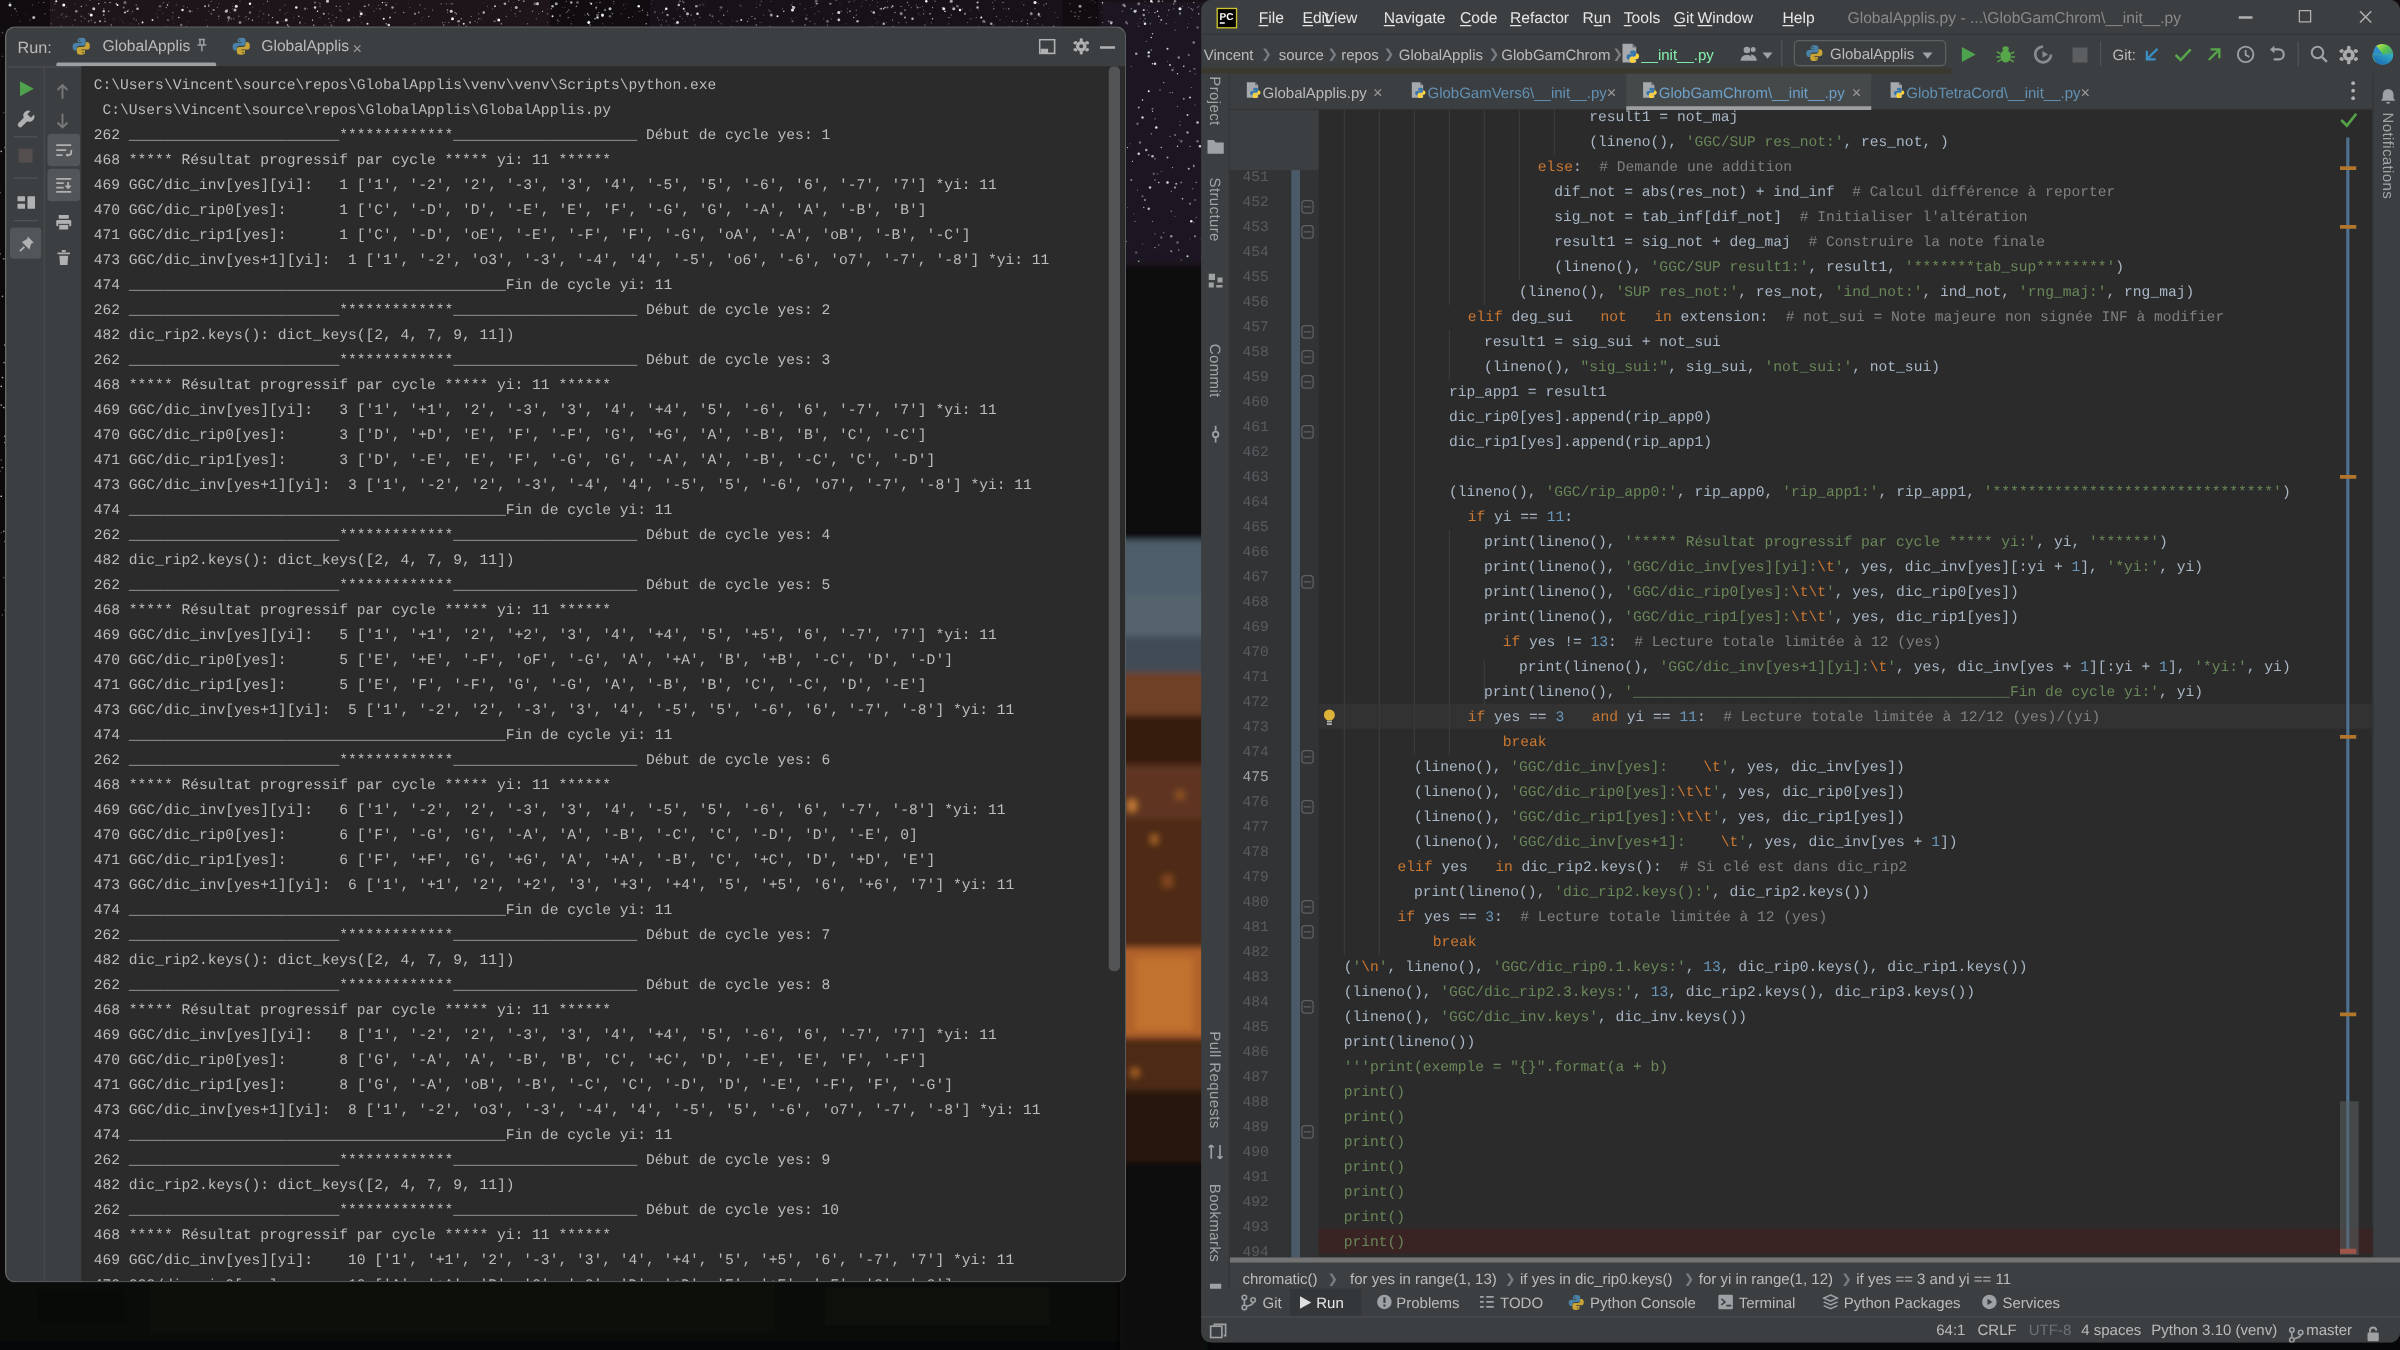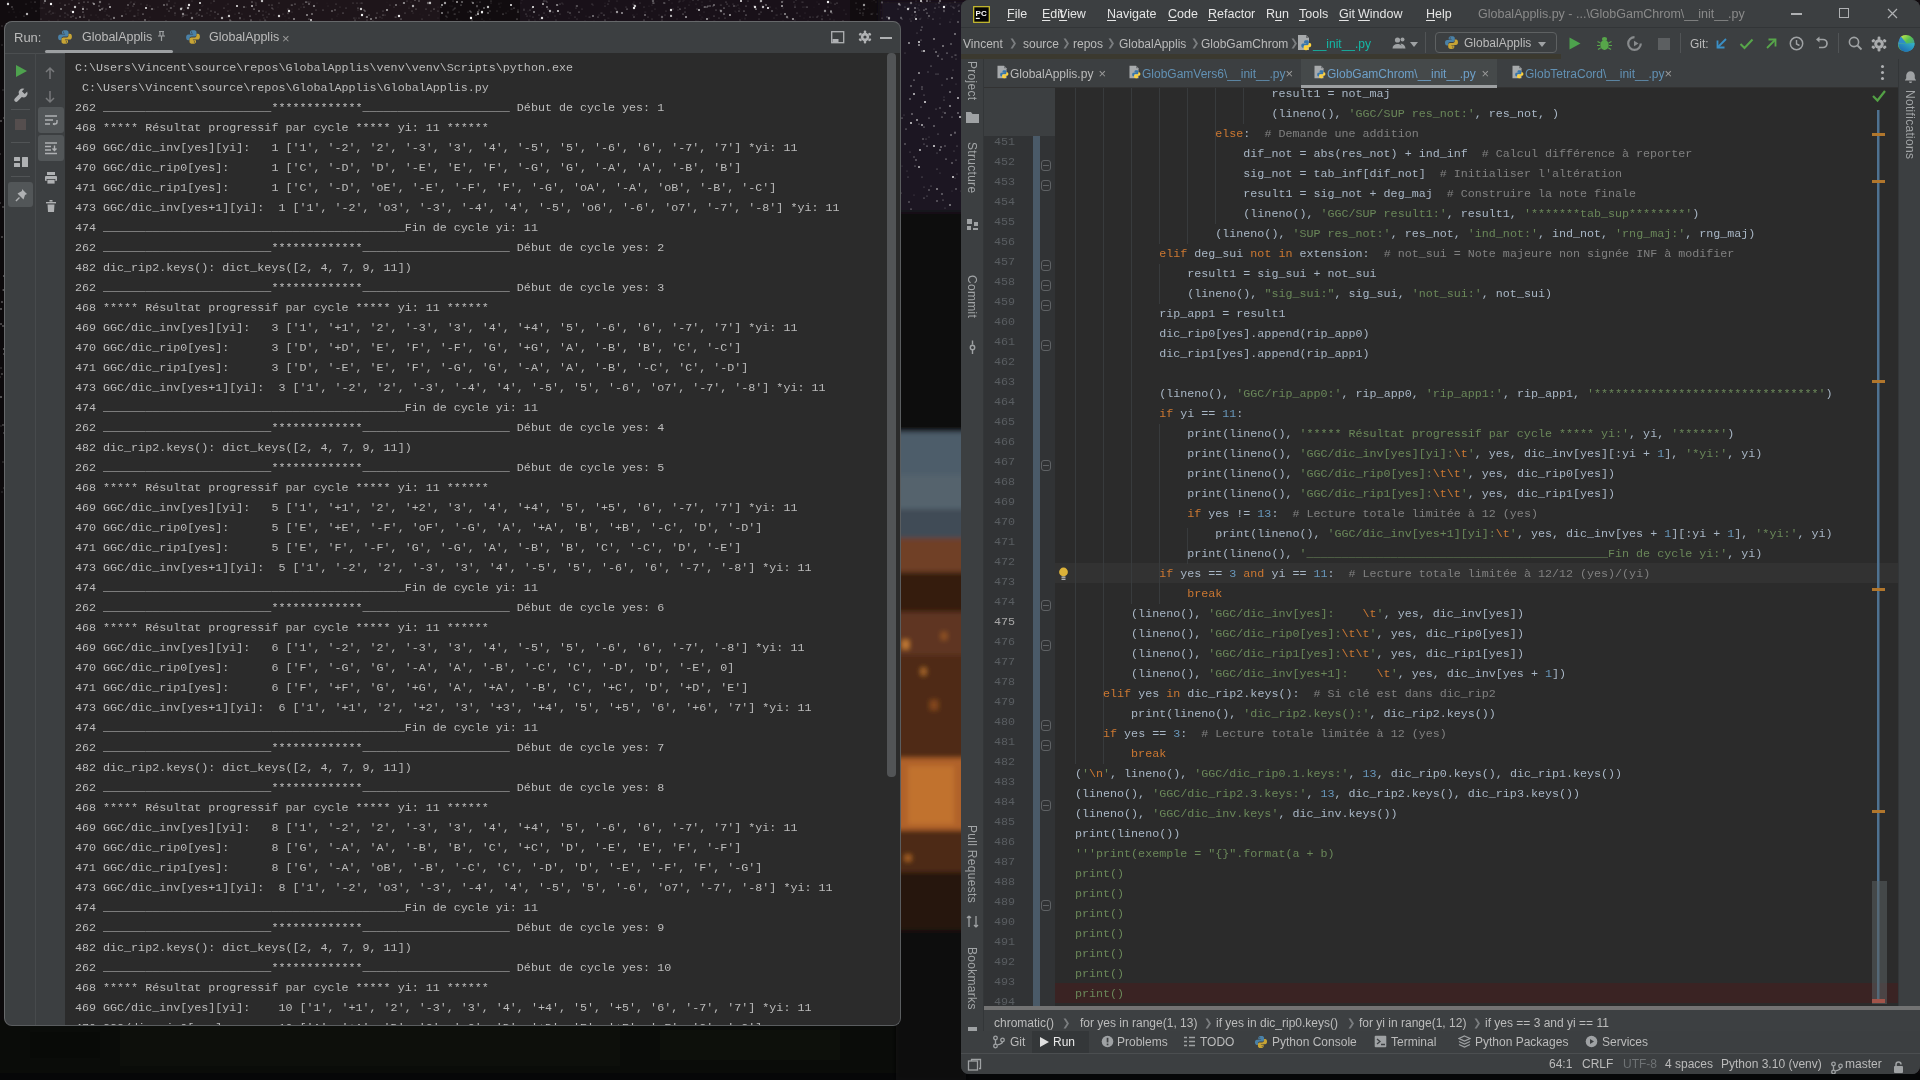--- a/index.html
+++ b/index.html
@@ -37,21 +37,21 @@
   .mod { color:#6291b4; }
   #lstripe { position:absolute; left:0; top:59px; width:23px; bottom:21px; background:#3c3f41; border-right:1px solid #333638; }
   .vlabel { position:absolute; left:4px; writing-mode:vertical-rl; font-size:12px; color:#a2a5a7; letter-spacing:0.3px; }
   #rstripe { position:absolute; right:0; top:59px; width:22px; bottom:68px; background:#3c3f41; border-left:1px solid #333638; }
   #gutter { position:absolute; left:23px; top:88px; width:71px; bottom:68px; background:#313335;margin-top:48px; }
   #gutter pre { position:absolute; right:40px; top:-4px; color:#595d61; text-align:right; }
   #gutter pre .cur { color:#a7a7a7; }
   #vcsbar { position:absolute; left:49px; top:0px; width:7px; height:916px; background:#4a5a68; }
   #editor { position:absolute; left:94px; top:88px; right:22px; bottom:68px; background:#2b2b2b; }
   #editor pre { position:absolute; left:20px; top:-4px; color:#a9b7c6; }
-  .k { color:#cc7832; } .s { color:#6a8759; } .n { color:#6897bb; } .c { color:#808080; } .e { color:#cc7832; }
+  .k { color:#cc7832;padding-left:15px; } .s { color:#6a8759; } .n { color:#6897bb; } .c { color:#808080; } .e { color:#cc7832; }
   #curline { position:absolute; left:0; top:475px; width:100%; height:20px; background:#323232; }
   #bpline { position:absolute; left:0; top:895px; width:100%; height:20px; background:#3a2323; }
   .iguide { position:absolute; width:1px; background:#383b3d; }
   #crumbs2 { position:absolute; left:23px; bottom:43px; right:0; height:25px; background:#3d4042; border-top:4px solid #737373; }
   .bc { position:absolute; top:6px; font-size:12px; color:#bcbcbc; white-space:nowrap; }
   #toolrow { position:absolute; left:0; bottom:21px; width:100%; height:22px; background:#3c3f41; }
   .trbtn { position:absolute; top:0px; height:22px; font-size:12px; color:#bbbbbb; display:flex; align-items:center; gap:6px; }
   #statusbar { position:absolute; left:0; bottom:0; width:100%; height:21px; background:#3c3f41; border-top:1px solid #4b4e50; }
   .st { position:absolute; top:3px; font-size:12px; color:#bbbbbb; white-space:nowrap; }
   svg { display:block; }
@@ -1242,21 +1242,21 @@
     <div class="crumb" style="left:240px">GlobGamChrom</div>
       <div class="chev" style="left:329px">❯</div>
     <svg class="abs" style="left:334px;top:6px" width="17" height="17" viewBox="0 0 17 17">
         <path d="M3 1h8l3 3v12H3z" fill="#a7aaac"></path>
         <path d="M11 1l3 3h-3z" fill="#6e7173"></path>
         <g transform="translate(5.5,5.5) scale(0.72)">
           <path d="M7.9 1.2c-1.6 0-2.9.5-2.9 2v1.6h3.1v.6H3.3c-1.4 0-2.2 1.1-2.2 2.9 0 1.7.7 3 2.1 3h1.3V9.6c0-1.2 1-2.1 2.2-2.1h3c1 0 1.8-.8 1.8-1.8V3.2c0-1.4-1.4-2-2.7-2z" fill="#3776ab"></path>
           <path d="M8.1 14.8c1.6 0 2.9-.5 2.9-2v-1.6H7.9v-.6h4.8c1.4 0 2.2-1.1 2.2-2.9 0-1.7-.7-3-2.1-3h-1.3v1.7c0 1.2-1 2.1-2.2 2.1h-3c-1 0-1.8.8-1.8 1.8v2.5c0 1.4 1.4 2 2.7 2z" fill="#ffd43b"></path>
         </g>
       </svg>
-    <div class="crumb" style="left:352px;color:#14b8a6">__init__.py</div>
+    <div class="crumb" style="left:352px;color:#86efac">__init__.py</div>
     <svg class="abs" style="left:430px;top:8px" width="16" height="15" viewBox="0 0 16 15">
         <g fill="#9fa2a4">
           <circle cx="6.5" cy="4" r="2.6"></circle>
           <path d="M1.5 12.5c0-3 2.2-4.6 5-4.6s5 1.6 5 4.6z"></path>
           <circle cx="11.5" cy="3.5" r="2"></circle>
           <path d="M9.5 7.6a5.6 5.6 0 0 1 5 4.9h-3"></path>
         </g>
       </svg>
     <div class="abs" style="left:449px;top:14px;width:0;height:0;border-left:4px solid transparent;border-right:4px solid transparent;border-top:5px solid #9fa2a4"></div>
     <div class="abs" style="left:464px;top:4px;width:1px;height:21px;background:#515456"></div>

